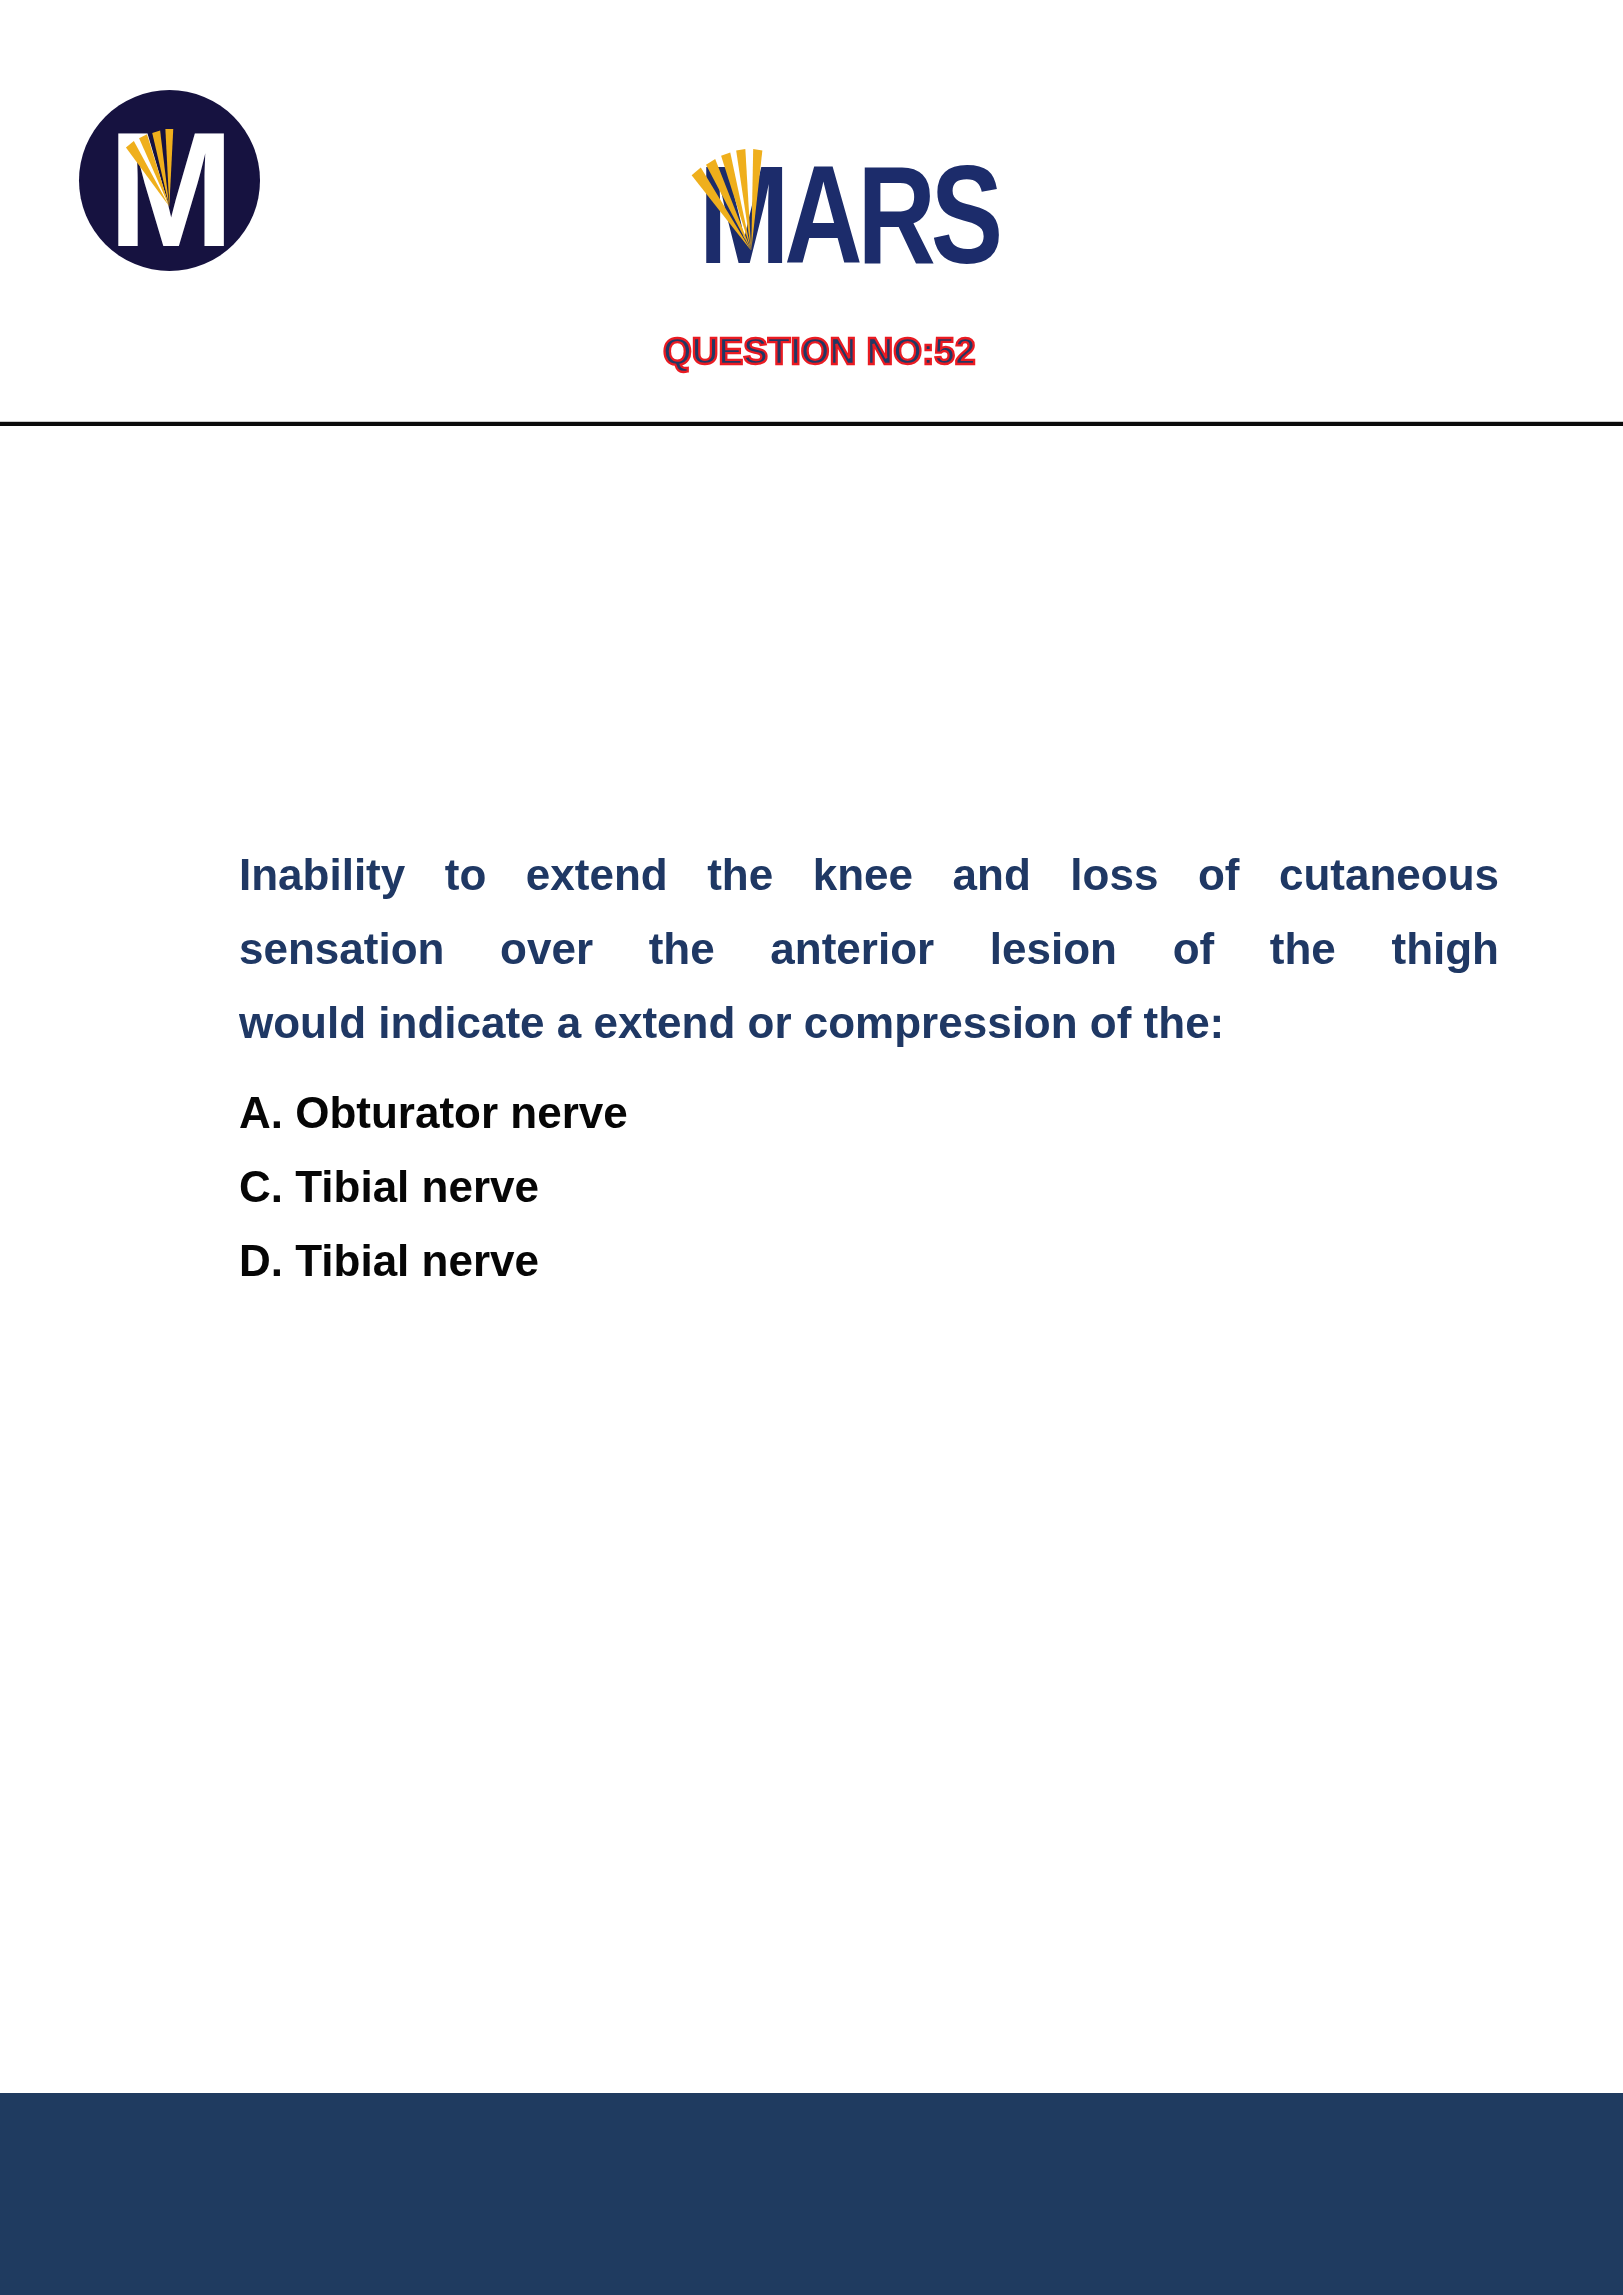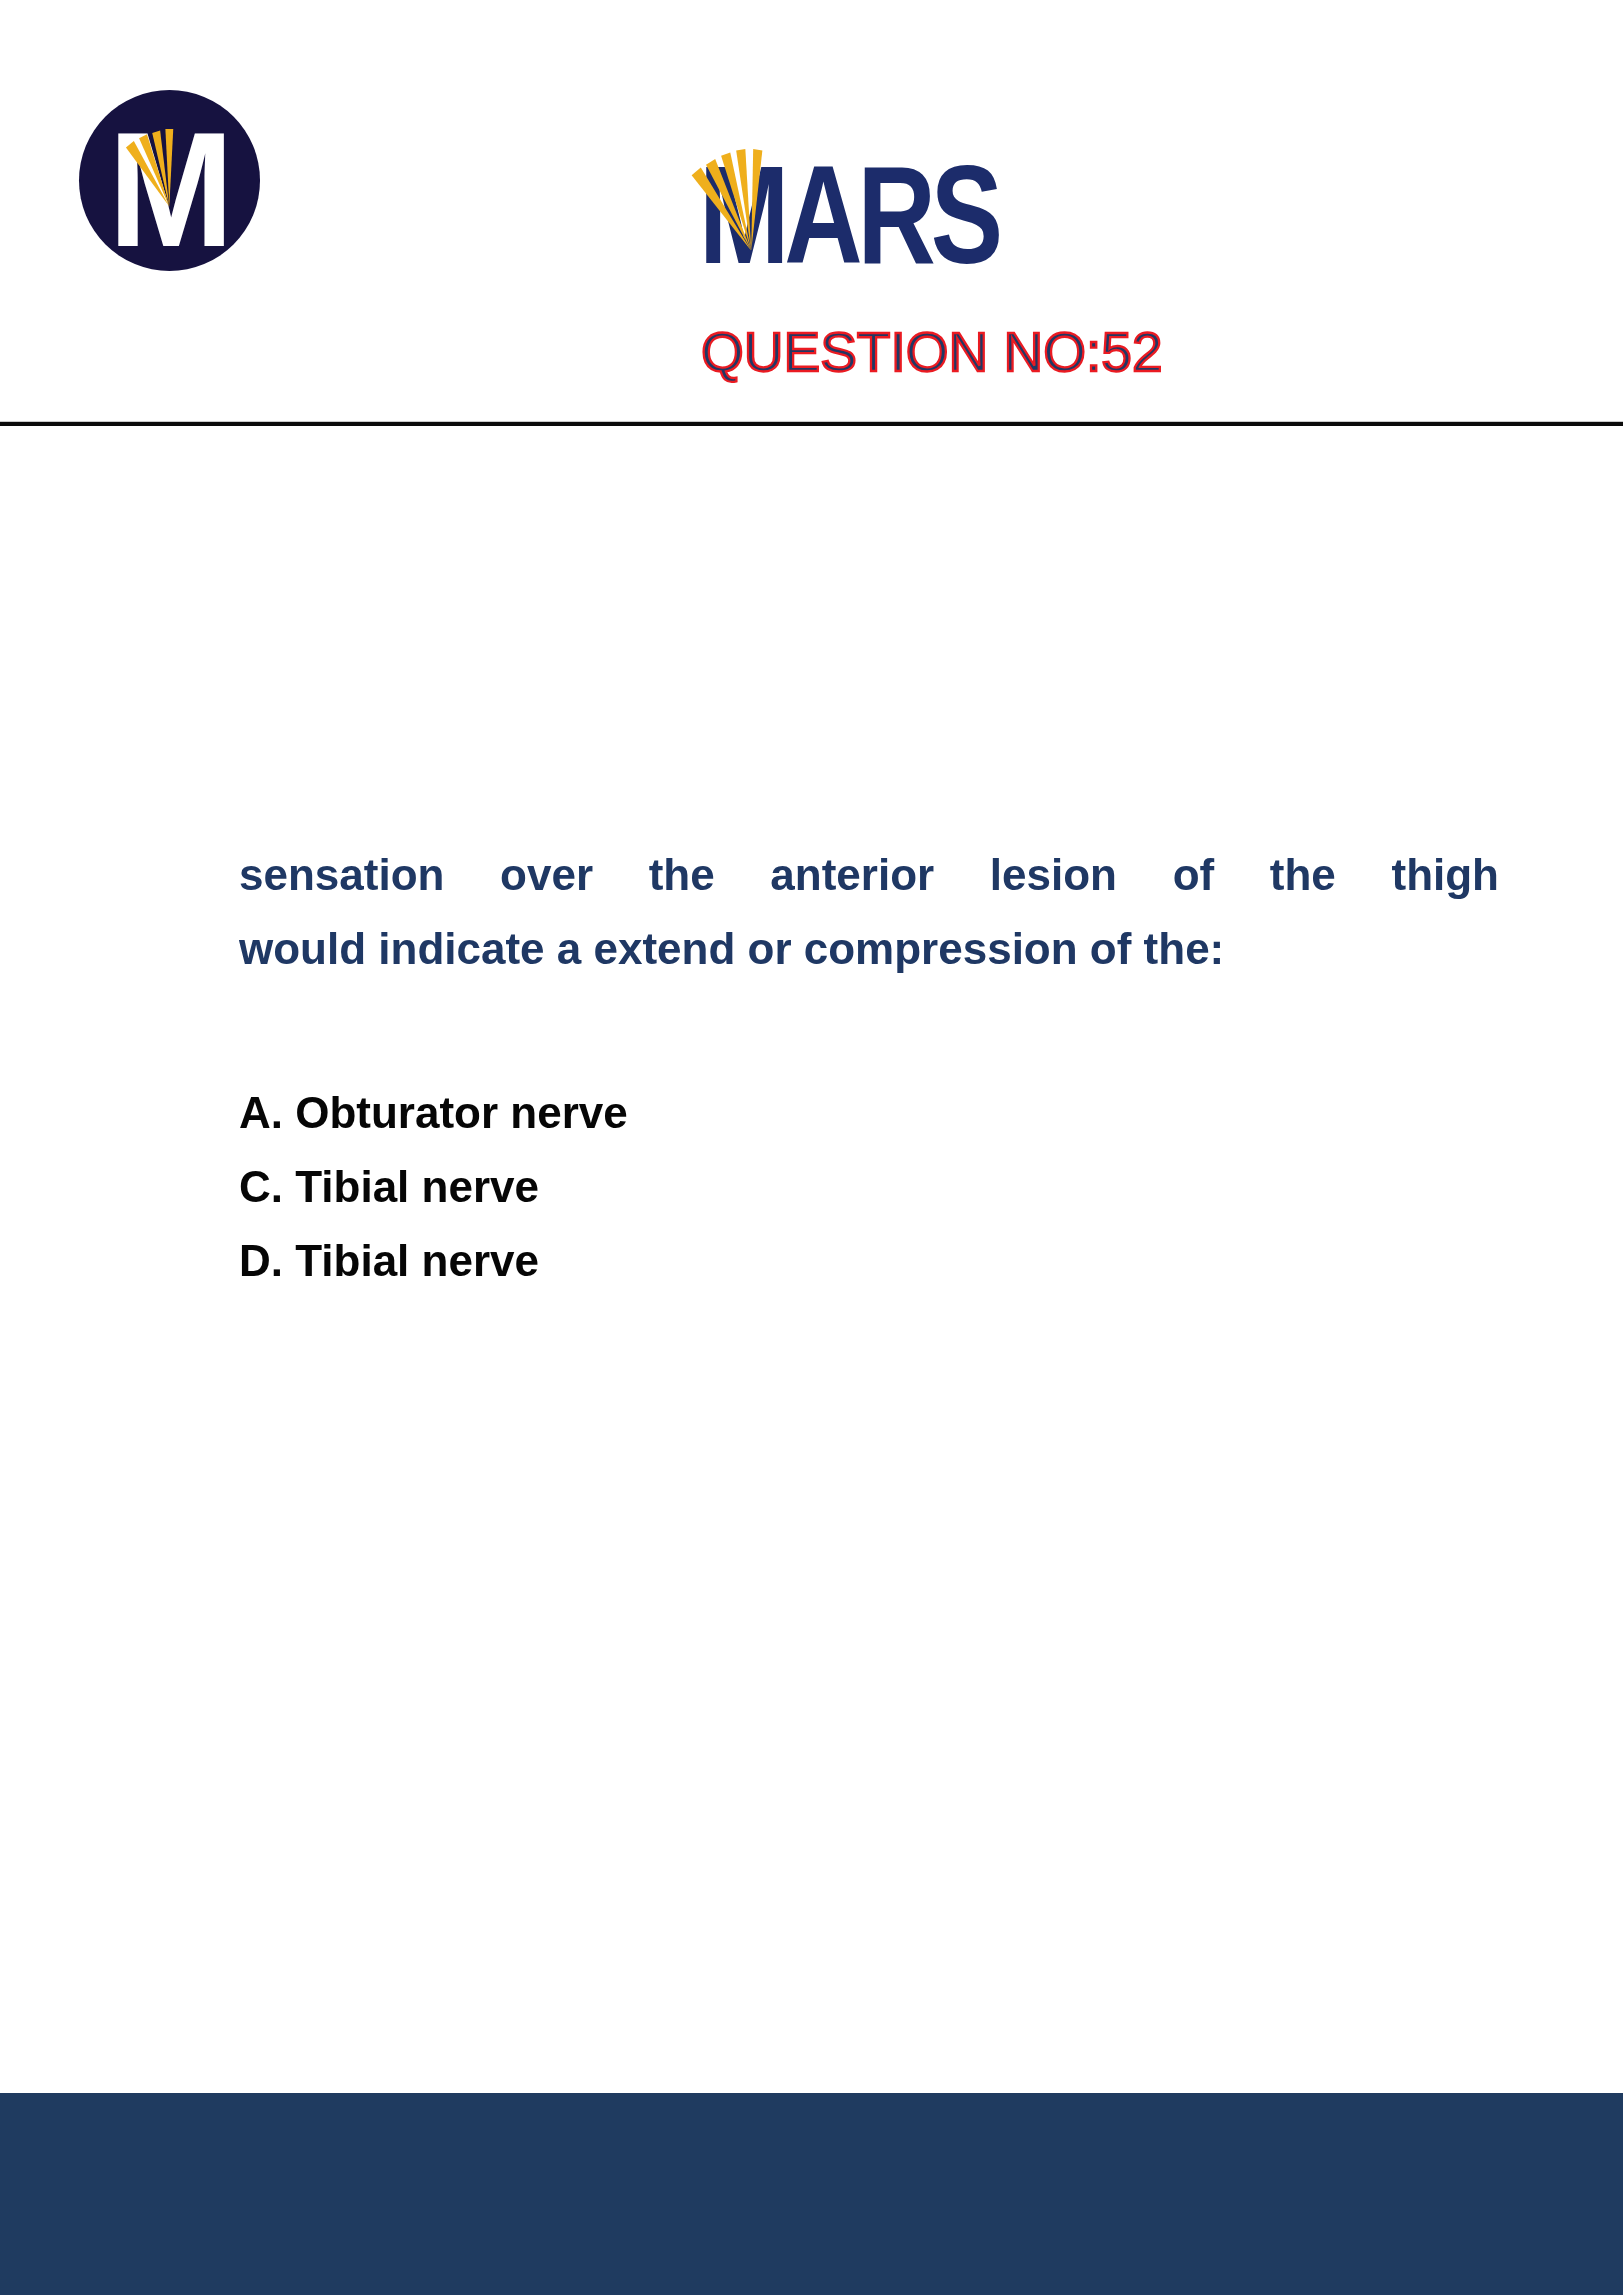--- a/index.html
+++ b/index.html
@@ -19,21 +19,21 @@
   .logo-m{font-weight:bold;font-size:164px;line-height:164px;color:#fff;
     transform:scaleX(.92);letter-spacing:-3.9px;margin-top:19.6px;}
   .logo-rays{position:absolute;left:43px;top:39px;width:92px;height:79px;}
 
   
   .mars-wordmark{position:absolute;left:699px;top:157px;width:366px;height:121px;}
   .mars-text{display:block;font-weight:bold;font-size:139px;line-height:115px;
     color:var(--logo-navy,#1C2C6B);transform:scaleX(.78);transform-origin:left top;letter-spacing:-6.5px;}
   .mars-rays{position:absolute;left:-9.8px;top:-7.9px;width:131px;height:105px;z-index:2;}
 
-  .question-no{position:absolute;left:701px;top:329px;font-weight:normal;font-size:55px;line-height:46px;
+  .question-no{position:absolute;left:663px;top:329px;font-weight:bold;font-size:37px;line-height:46px;
     color:var(--navy-text,#1F3864);-webkit-text-stroke:2.3px var(--red-outline,#EA1B22);letter-spacing:0px;}
 
   .rule{position:absolute;left:0;top:421px;width:1623px;height:5.2px;background:#0b0b0b;border-top:1.3px solid #c9c9c9;}
 
   .question{position:absolute;left:239px;top:838px;width:1260px;color:var(--navy-text,#1F3864);
     font-weight:bold;font-size:44px;}
   .q-line{display:block;height:74px;line-height:74px;text-align:justify;overflow:hidden;}
   .q-line.j::after{content:"";display:inline-block;width:100%;height:0;}
 
   .options{position:absolute;left:239px;top:1076px;width:1260px;color:var(--black-text,#060606);
@@ -67,20 +67,21 @@
       <polygon points="95,155 98,0 112,2" style="fill:var(--gold,#EFAF1C)"></polygon>
     </svg>
     <span class="mars-text">MARS</span>
   </div>
 
   <div class="question-no">QUESTION NO:52</div>
 
   <div class="rule"></div>
 
   <div class="question">
+    <span class="q-line j">Inability to extend the knee and loss of cutaneous</span>
     <span class="q-line j">sensation over the anterior lesion of the thigh</span>
     <span class="q-line">would indicate a extend or compression of the:</span>
   </div>
 
   <div class="options">
     <div class="opt">A. Obturator nerve</div>
     <div class="opt">C. Tibial nerve</div>
     <div class="opt">D. Tibial nerve</div>
   </div>
 

